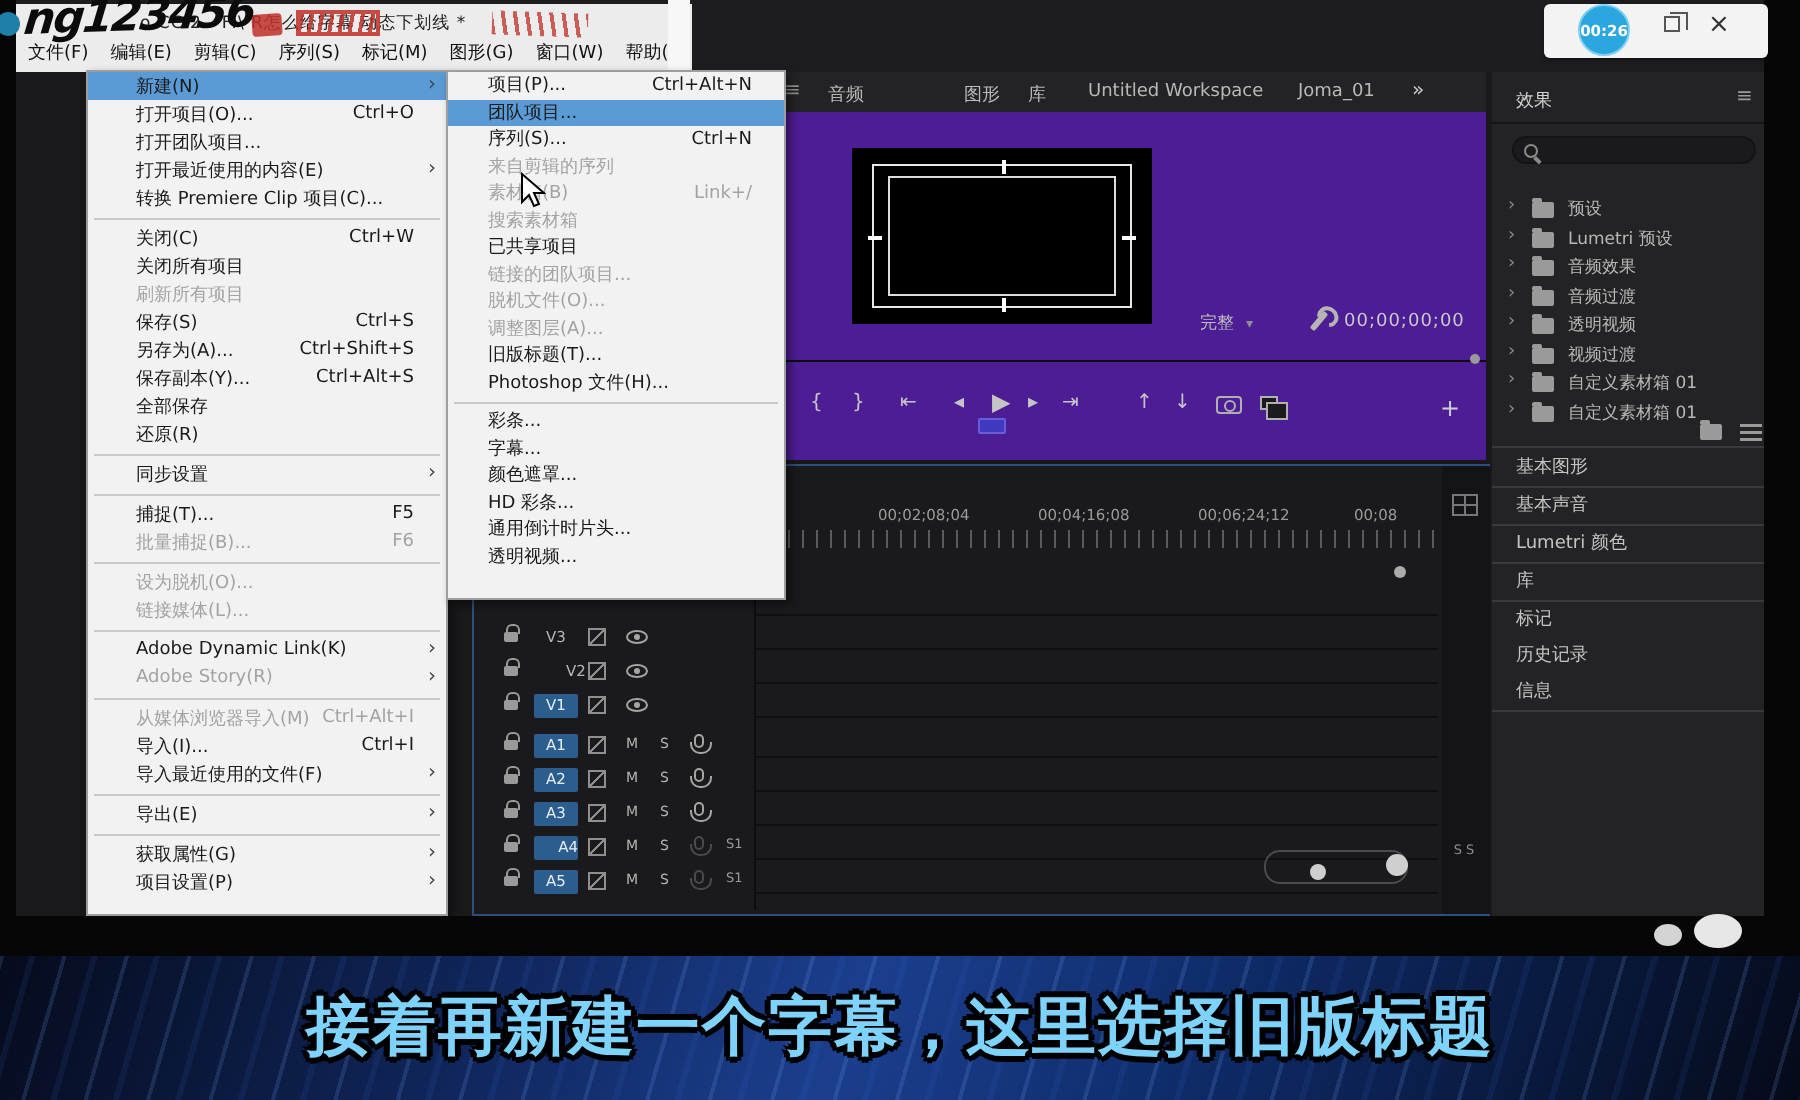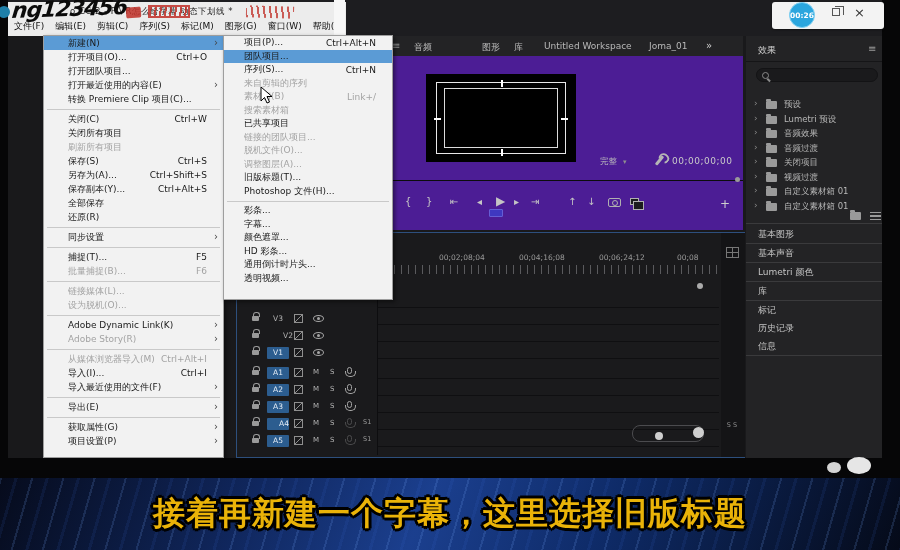--- a/index.html
+++ b/index.html
@@ -6,21 +6,21 @@
   html,body { width:900px; height:550px; overflow:hidden; background:#040404;
     font-family:"DejaVu Sans","Liberation Sans",sans-serif; }
   .stage { position:absolute; inset:0; width:900px; height:550px; background:#060607; }
 
   
   .wallpaper { position:absolute; left:0; top:478px; width:900px; height:72px;
     background:linear-gradient(113deg,#060b1c 0%,#10275e 28%,#1b3f8e 47%,#0e2a66 68%,#050a18 100%); }
   .wallpaper .streaks { position:absolute; inset:0;
     background:repeating-linear-gradient(106deg, rgba(120,170,255,.16) 0 2px, transparent 2px 14px, rgba(60,110,220,.10) 14px 17px, transparent 17px 30px); }
   .subtitle { position:absolute; left:0; top:492px; width:900px; text-align:center;
-    font-size:32px; font-weight:bold; color:#eab308; letter-spacing:1px;
+    font-size:32px; font-weight:bold; color:#7dd3fc; letter-spacing:1px;
     text-shadow:-3px 0 #000,3px 0 #000,0 -3px #000,0 3px #000,-2px -2px #000,2px 2px #000,-2px 2px #000,2px -2px #000; }
 
   
   .screen { position:absolute; left:8px; top:0; width:874px; height:458px; background:#1d1d20; overflow:hidden; }
 
   
   .white-top { position:absolute; left:0; top:2px; width:338px; height:34px; background:#ececec; }
   .win-title { position:absolute; left:62px; top:4px; font-size:8.5px; color:#222; white-space:nowrap; letter-spacing:.5px; }
   .scrib { position:absolute; opacity:.85; }
   .scrib1 { left:118px; top:5px; width:15px; height:11px; background:#c03028; border-radius:2px; transform:rotate(-4deg); }
@@ -340,21 +340,21 @@
             <span class="fx-lbl">音频效果</span>
           </div>
           <div class="fx-row" style="top: 105.5px;">
             <span class="fx-chev">›</span>
             <span class="folder"></span>
             <span class="fx-lbl">音频过渡</span>
           </div>
           <div class="fx-row" style="top: 120px;">
             <span class="fx-chev">›</span>
             <span class="folder"></span>
-            <span class="fx-lbl">关闭项目</span>
+            <span class="fx-lbl">透明视频</span>
           </div>
           <div class="fx-row" style="top: 134.5px;">
             <span class="fx-chev">›</span>
             <span class="folder"></span>
             <span class="fx-lbl">视频过渡</span>
           </div>
           <div class="fx-row" style="top: 149px;">
             <span class="fx-chev">›</span>
             <span class="folder"></span>
             <span class="fx-lbl">自定义素材箱 01</span>
@@ -437,24 +437,24 @@
         <div class="m-row">
           <span class="m-lbl">捕捉(T)...</span>
           <span class="m-sc">F5</span>
         </div>
         <div class="m-row dis">
           <span class="m-lbl">批量捕捉(B)...</span>
           <span class="m-sc">F6</span>
         </div>
         <div class="m-sep"></div>
         <div class="m-row dis">
+          <span class="m-lbl">设为脱机(O)...</span>
+        </div>
+        <div class="m-row dis">
           <span class="m-lbl">链接媒体(L)...</span>
-        </div>
-        <div class="m-row dis">
-          <span class="m-lbl">设为脱机(O)...</span>
         </div>
         <div class="m-sep"></div>
         <div class="m-row">
           <span class="m-lbl">Adobe Dynamic Link(K)</span>
           <span class="m-arr">›</span>
         </div>
         <div class="m-row dis">
           <span class="m-lbl">Adobe Story(R)</span>
           <span class="m-arr">›</span>
         </div>

